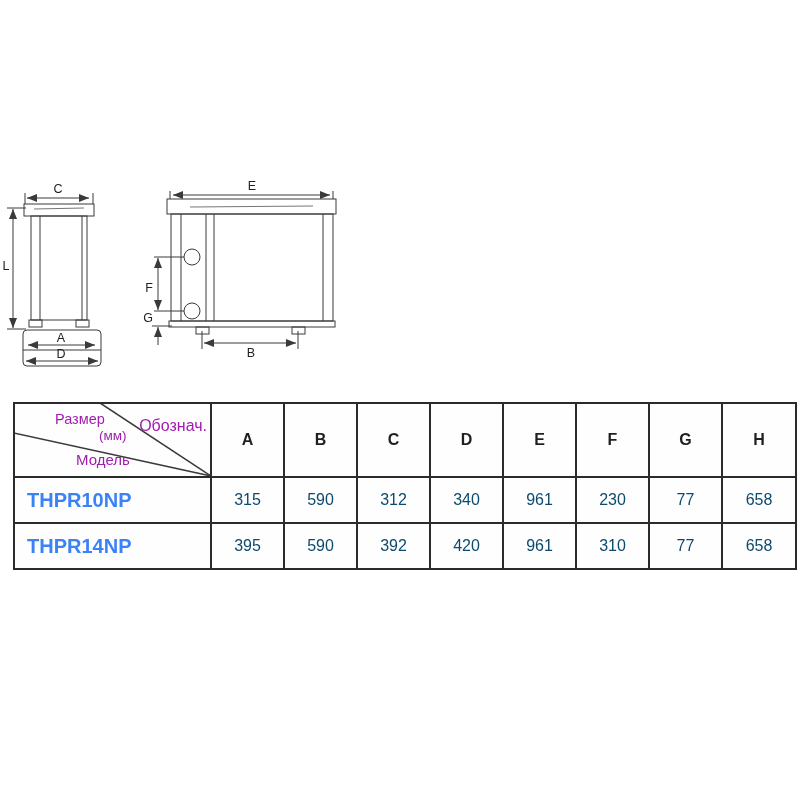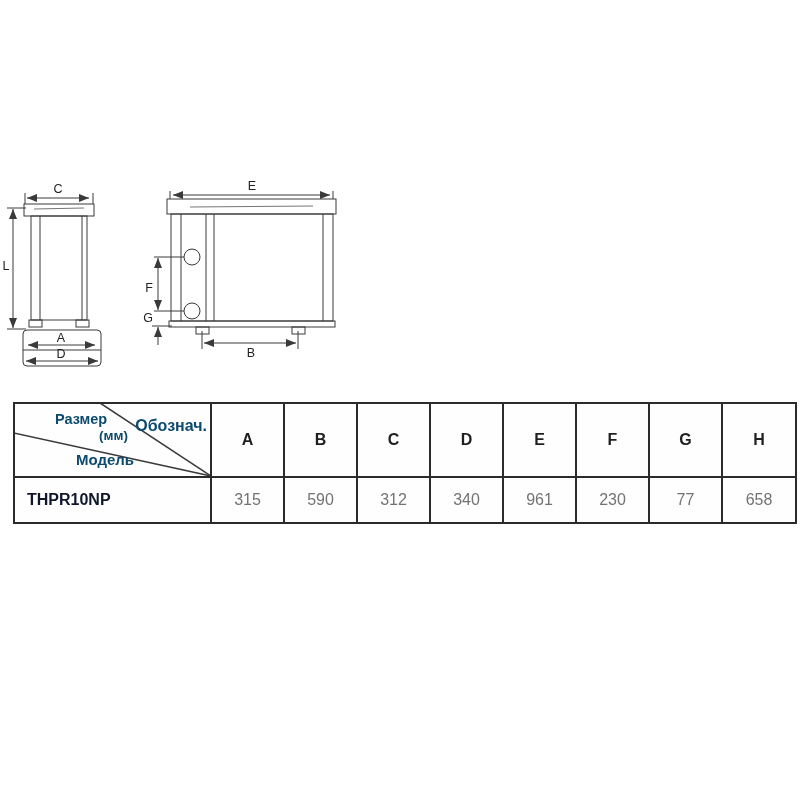--- a/index.html
+++ b/index.html
@@ -15,26 +15,26 @@
     position:absolute;left:13px;top:402px;width:782px;
     border-collapse:collapse;table-layout:fixed;background:#fff;
   }
   table.dims th,table.dims td{
     border:2px solid #2b2b2b;padding:0;text-align:center;vertical-align:middle;
     background:#fefefe;
   }
   table.dims tr.head th{height:72px;font-size:16px;font-weight:bold;color:#1f1f1f;}
   table.dims tr.datarow{height:46px;}
   table.dims td.model{
-    text-align:left;padding-left:12px;font-weight:bold;font-size:16px;color:#0f172a;
+    text-align:left;padding-left:12px;font-weight:bold;font-size:20px;color:#3b82f6;
   }
-  table.dims td.val{font-size:16px;font-weight:normal;color:#737373;}
+  table.dims td.val{font-size:16px;font-weight:normal;color:#0c4a6e;}
   th.corner{position:relative;overflow:hidden;}
   th.corner .corner-svg{position:absolute;left:0;top:0;width:100%;height:100%;}
-  th.corner span{position:absolute;font-weight:bold;color:#0c4a6e;white-space:nowrap;}
+  th.corner span{position:absolute;font-weight:normal;color:#a21caf;white-space:nowrap;}
   .sz{left:40px;top:7px;font-size:14.5px;}
   .un{left:48px;top:24px;font-size:13.5px;margin-left:36px;}
   .ob{right:3px;top:13px;font-size:16px;}
   .mo{left:13px;top:47px;font-size:15px;margin-left:48px;}
 </style>
 </head>
 <body>
 
 <div class="page">
 
@@ -151,15 +151,26 @@
       <td class="model">THPR10NP</td>
       <td class="val">315</td>
       <td class="val">590</td>
       <td class="val">312</td>
       <td class="val">340</td>
       <td class="val">961</td>
       <td class="val">230</td>
       <td class="val">77</td>
       <td class="val">658</td>
     </tr>
+    <tr class="datarow">
+      <td class="model">THPR14NP</td>
+      <td class="val">395</td>
+      <td class="val">590</td>
+      <td class="val">392</td>
+      <td class="val">420</td>
+      <td class="val">961</td>
+      <td class="val">310</td>
+      <td class="val">77</td>
+      <td class="val">658</td>
+    </tr>
     </tbody>
   </table>
 </div>
 
 </body></html>

